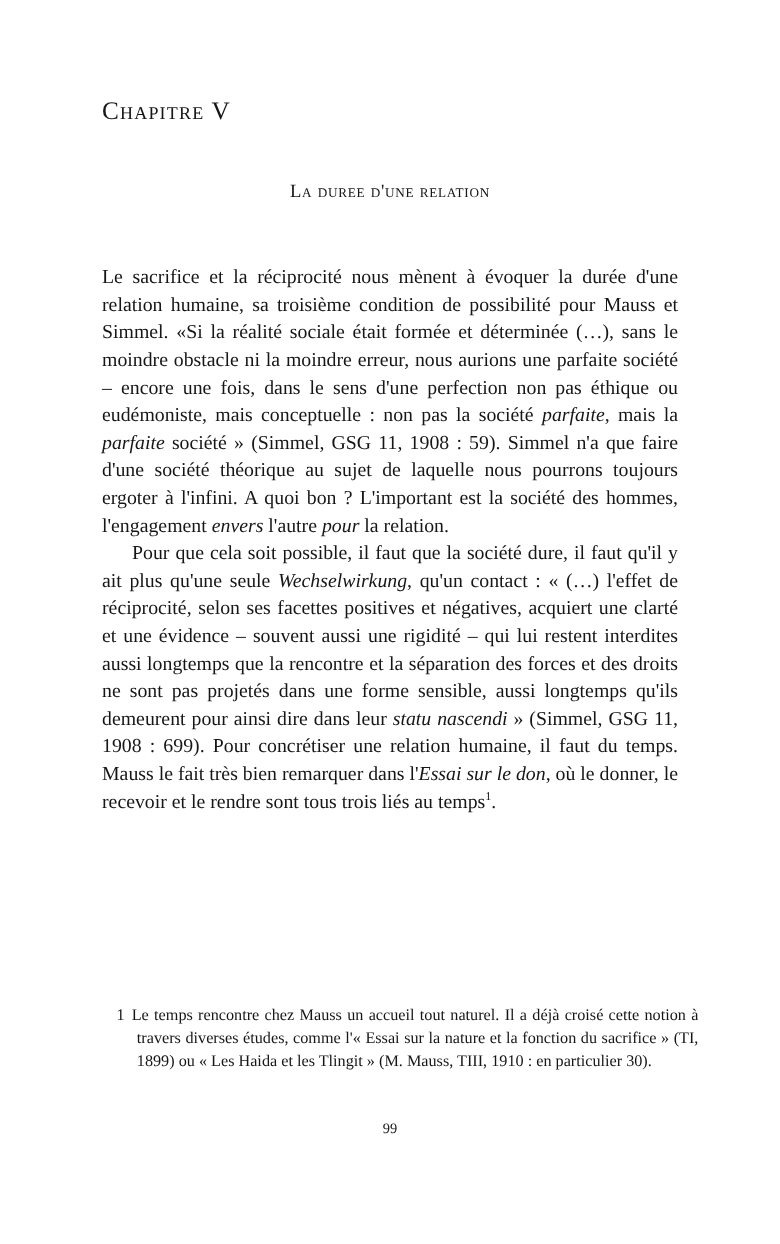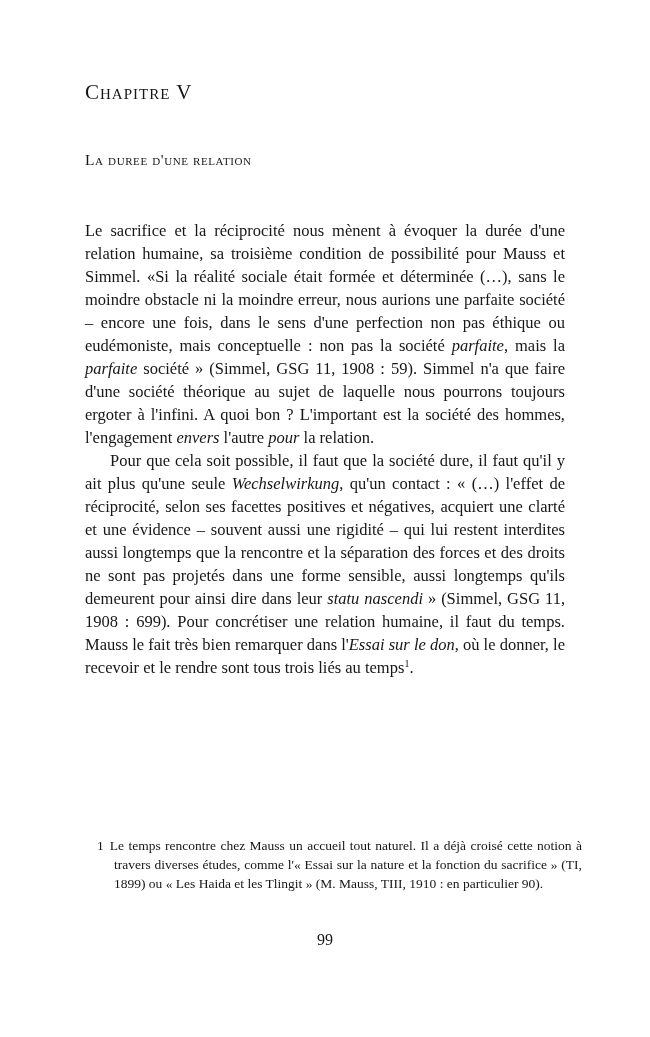--- a/index.html
+++ b/index.html
@@ -25,21 +25,21 @@
     padding-top: 80px;
     text-align: left;
     font-size: 21px;
     font-weight: normal;
     font-variant: small-caps;
     letter-spacing: 1px;
     line-height: 25px;
   }
   .section-title {
     margin: 46px 0 0 0;
-    text-align: left;
+    text-align: center;
     font-size: 15.5px;
     font-weight: normal;
     font-variant: small-caps;
     letter-spacing: 0.6px;
     line-height: 18px;
   }
   .body-text {
     margin-top: 50px;
     font-size: 16.5px;
     line-height: 23px;
@@ -72,35 +72,35 @@
   }
   .fn-num {
     padding-right: 6px;
   }
   .page-number {
     position: absolute;
     top: 930px;
     left: 0;
     width: 100%;
     text-align: center;
-    font-size: 16px;
+    font-size: 12px;
     line-height: 20px;
   }
 </style>
 </head>
 <body>
 
 <div class="page">
   <div class="content">
     <h1 class="chapter-title">Chapitre V</h1>
     <h2 class="section-title">La duree d'une relation</h2>
     <div class="body-text">
       <p class="para"><span>Le sacrifice et la réciprocité nous mènent à évoquer la durée d'une relation humaine, sa troisième condition de possibilité pour Mauss et Simmel. «Si la réalité sociale était formée et déterminée (…), sans le moindre obstacle ni la moindre erreur, nous aurions une parfaite société – encore une fois, dans le sens d'une perfection non pas éthique ou eudémoniste, mais conceptuelle : non pas la société </span><em>parfaite</em><span>, mais la </span><em>parfaite</em><span> société » (Simmel, GSG 11, 1908 : 59). Simmel n'a que faire d'une société théorique au sujet de laquelle nous pourrons toujours ergoter à l'infini. A quoi bon ? L'important est la société des hommes, l'engagement </span><em>envers</em><span> l'autre </span><em>pour</em><span> la relation.</span></p>
       <p class="para indented"><span>Pour que cela soit possible, il faut que la société dure, il faut qu'il y ait plus qu'une seule </span><em>Wechselwirkung</em><span>, qu'un contact : « (…) l'effet de réciprocité, selon ses facettes positives et négatives, acquiert une clarté et une évidence – souvent aussi une rigidité – qui lui restent interdites aussi longtemps que la rencontre et la séparation des forces et des droits ne sont pas projetés dans une forme sensible, aussi longtemps qu'ils demeurent pour ainsi dire dans leur </span><em>statu nascendi</em><span> » (Simmel, GSG 11, 1908 : 699). Pour concrétiser une relation humaine, il faut du temps. Mauss le fait très bien remarquer dans l'</span><em>Essai sur le don</em><span>, où le donner, le recevoir et le rendre sont tous trois liés au temps</span><sup>1</sup><span>.</span></p>
     </div>
   </div>
 
   <div class="footnote">
-    <span class="fn-num">1</span><span>Le temps rencontre chez Mauss un accueil tout naturel. Il a déjà croisé cette notion à travers diverses études, comme l'« Essai sur la nature et la fonction du sacrifice » (TI, 1899) ou « Les Haida et les Tlingit » (M. Mauss, TIII, 1910 : en particulier 90).</span>
+    <span class="fn-num">1</span><span>Le temps rencontre chez Mauss un accueil tout naturel. Il a déjà croisé cette notion à travers diverses études, comme l'« Essai sur la nature et la fonction du sacrifice » (TI, 1899) ou « Les Haida et les Tlingit » (M. Mauss, TIII, 1910 : en particulier 30).</span>
   </div>
 
   <div class="page-number">99</div>
 </div>
 
 </body></html>

